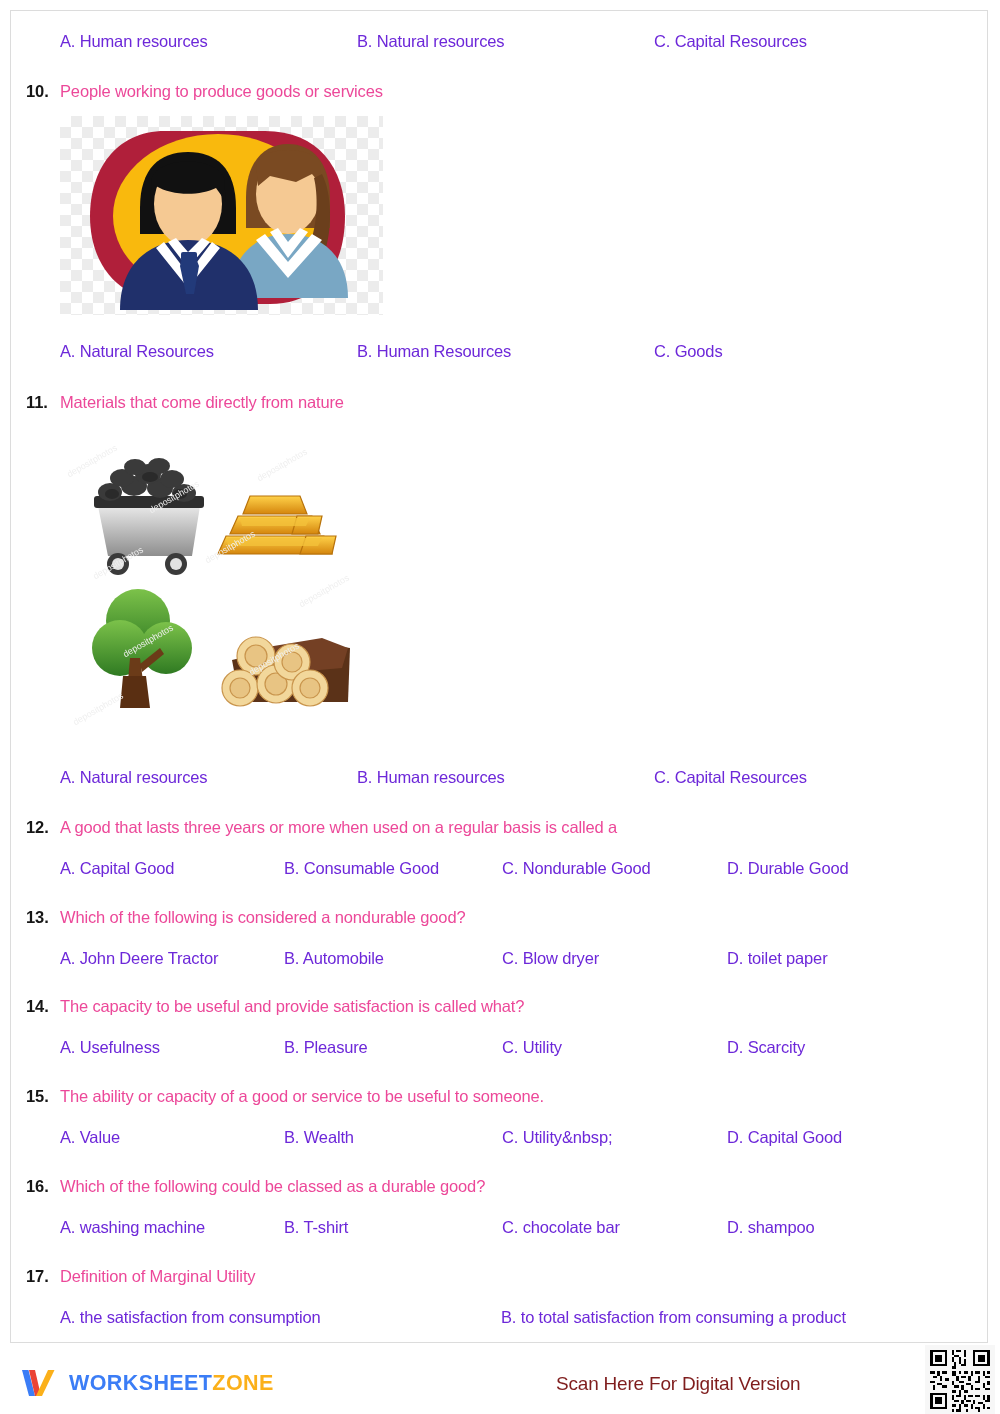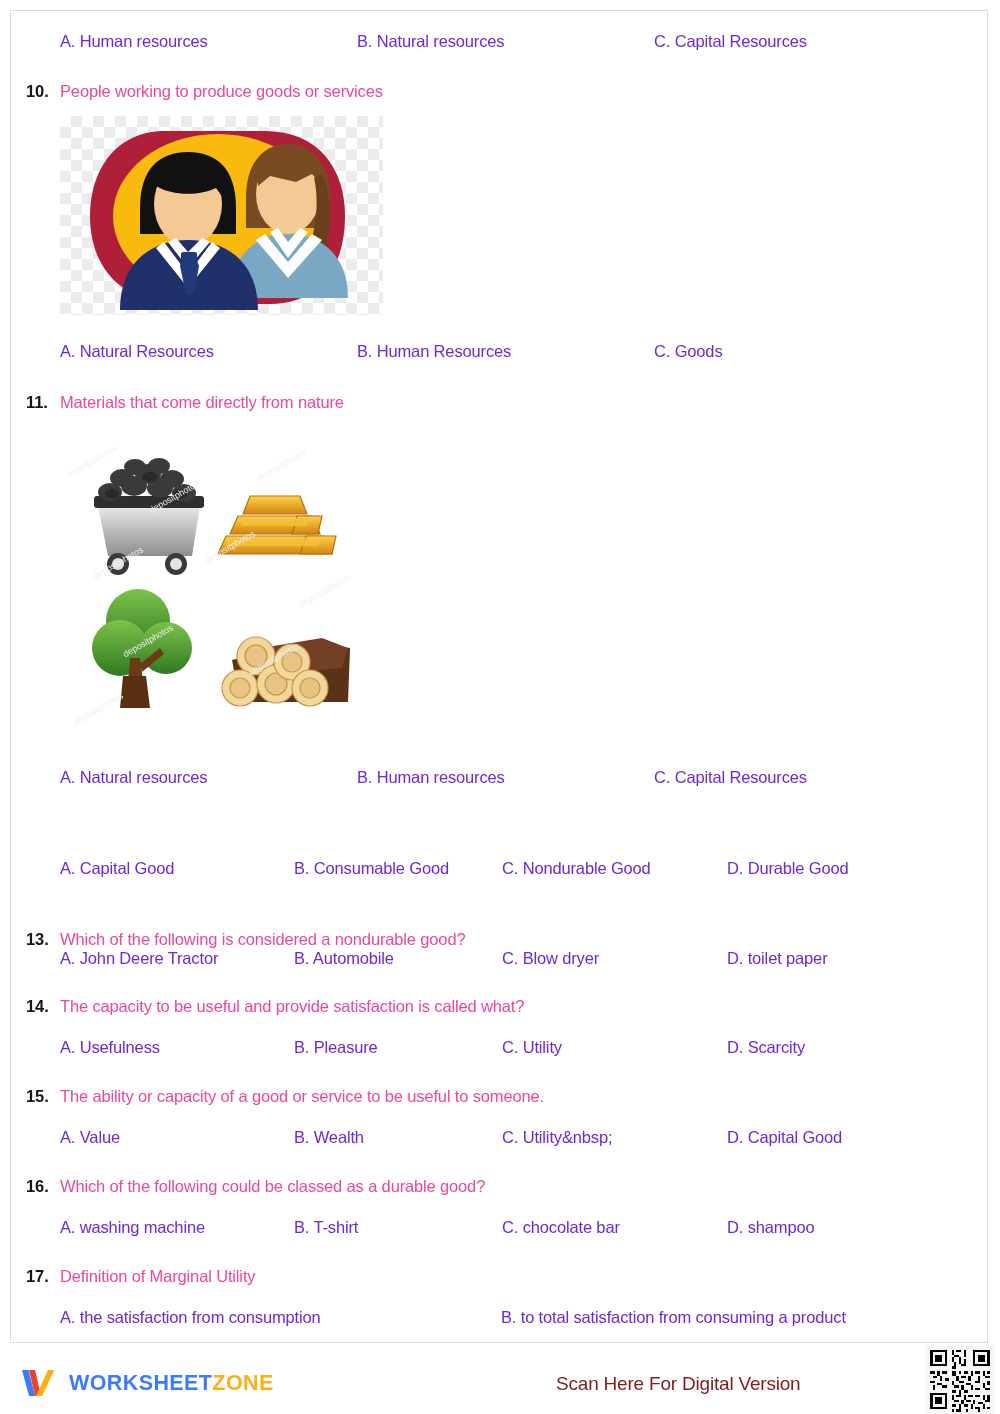--- a/index.html
+++ b/index.html
@@ -72,21 +72,21 @@
     color: #6d28d9;
     letter-spacing: -0.15px;
     white-space: nowrap;
   }
   
   .c3-0 { left: 0px; }
   .c3-1 { left: 297px; }
   .c3-2 { left: 594px; }
   
   .c4-0 { left: 0px; }
-  .c4-1 { left: 234px; }
+  .c4-1 { left: 224px; }
   .c4-2 { left: 442px; }
   .c4-3 { left: 667px; }
   
   .c2-0 { left: 0px; }
   .c2-1 { left: 441px; }
 
   
   #q10-img {
     position: absolute;
     left: 60px;
@@ -318,28 +318,32 @@
     <span class="wm" style="left:186px;top:218px;">depositphotos</span>
     <span class="wm" style="left:10px; top:268px;">depositphotos</span>
   </div>
 
   <div class="arow" style="top:768px;">
     <span class="opt c3-0">A. Natural resources</span>
     <span class="opt c3-1">B. Human resources</span>
     <span class="opt c3-2">C. Capital Resources</span>
   </div>
 
+  <div class="qrow" style="top:818px;">
+    <span class="qnum">12.</span>
+    <span class="qtext">A good that lasts three years or more when used on a regular basis is called a</span>
+  </div>
   <div class="arow" style="top:859px;">
     <span class="opt c4-0">A. Capital Good</span>
     <span class="opt c4-1">B. Consumable Good</span>
     <span class="opt c4-2">C. Nondurable Good</span>
     <span class="opt c4-3">D. Durable Good</span>
   </div>
 
-  <div class="qrow" style="top:908px;margin-top:22px;">
+  <div class="qrow" style="top:908px;">
     <span class="qnum">13.</span>
     <span class="qtext">Which of the following is considered a nondurable good?</span>
   </div>
   <div class="arow" style="top:949px;">
     <span class="opt c4-0">A. John Deere Tractor</span>
     <span class="opt c4-1">B. Automobile</span>
     <span class="opt c4-2">C. Blow dryer</span>
     <span class="opt c4-3">D. toilet paper</span>
   </div>
 

